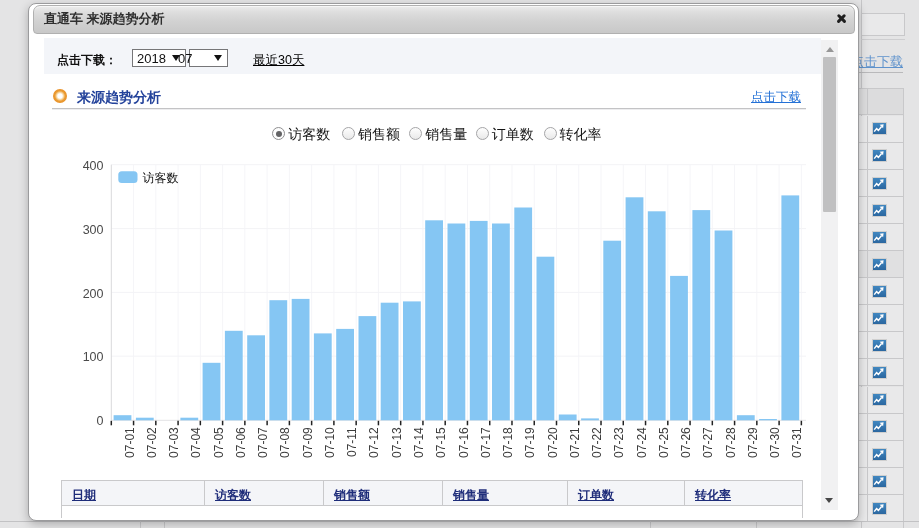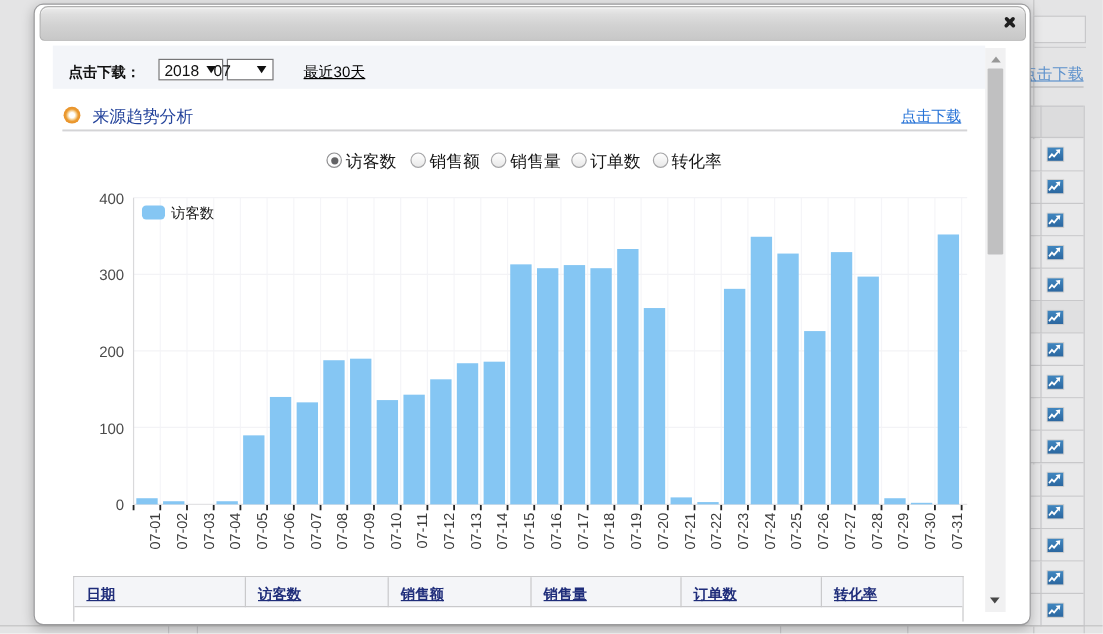--- a/index.html
+++ b/index.html
@@ -238,36 +238,37 @@
   <div class="abs" style="left:164px;top:521px;width:1px;height:7px;background:#c8c8ca;"></div>
   <div class="abs" style="left:650px;top:521px;width:1px;height:7px;background:#c8c8ca;"></div>
   <div class="abs" style="left:756px;top:521px;width:1px;height:7px;background:#c8c8ca;"></div>
 </div>
 
 <div class="abs" style="left:28px;top:3px;width:831px;height:518px;z-index:10;background:#fff;border:1px solid #9b9b9d;border-radius:8px;box-shadow:0 3px 10px rgba(0,0,0,0.25);">
   <div style="position:absolute;left:3.5px;top:0.5px;right:3.5px;height:29px;border:1px solid #b0b0b0;border-radius:7px 7px 4px 4px;background:linear-gradient(#ededed 0%,#dedede 22%,#d2d2d2 55%,#c8c8c8 100%);box-shadow:inset 0 1px 0 rgba(255,255,255,0.55);"></div>
 </div>
 
 <div id="content" class="abs" style="left:0;top:0;width:919px;height:528px;z-index:20;">
+  <div class="abs" style="left:44px;top:10px;font-size:13px;font-weight:bold;color:#2f2f2f;line-height:18px;">直通车 来源趋势分析</div>
 
   <div class="abs" style="left:835.8px;top:17.1px;width:11px;height:3.4px;background:#1f1f1f;border-radius:1.6px;transform:rotate(45deg);"></div>
   <div class="abs" style="left:835.8px;top:17.1px;width:11px;height:3.4px;background:#1f1f1f;border-radius:1.6px;transform:rotate(-45deg);"></div>
 
   <div class="abs" style="left:44px;top:38px;width:777px;height:36px;background:#f3f5f9;"></div>
   <div class="abs" style="left:57px;top:51.5px;font-size:12px;font-weight:bold;color:#111;">点击下载：</div>
   <div class="abs" style="left:132px;top:49px;width:54px;height:18px;background:#fff;border:1px solid #767678;"></div>
   <div class="abs" style="left:137px;top:51px;font-size:13px;color:#111;">2018</div>
   <div class="abs" style="left:172px;top:55px;width:0;height:0;border-left:4.5px solid transparent;border-right:4.5px solid transparent;border-top:6px solid #111;"></div>
   <div class="abs" style="left:189px;top:49px;width:39px;height:18px;background:#fff;border:1px solid #767678;"></div>
   <div class="abs" style="left:178px;top:51px;font-size:13px;color:#111;">07</div>
   <div class="abs" style="left:214px;top:55px;width:0;height:0;border-left:4.5px solid transparent;border-right:4.5px solid transparent;border-top:6px solid #111;"></div>
   <div class="abs" style="left:253px;top:51.5px;font-size:12.5px;color:#000000;text-decoration:underline;">最近30天</div>
 
   <div class="abs" style="left:53px;top:89px;width:14px;height:14px;border-radius:50%;background:radial-gradient(circle at 50% 50%, #ffffff 0 22%, #f8ddae 34%, #eb9c33 52%, #e78a20 82%, rgba(231,138,32,0) 94%);"></div>
-  <div class="abs" style="left:77px;top:89px;font-size:14px;font-weight:normal;color:#24439b;">来源趋势分析</div>
+  <div class="abs" style="left:77px;top:89px;font-size:14px;font-weight:bold;color:#24439b;">来源趋势分析</div>
   <div class="abs" style="left:751px;top:89px;font-size:12.5px;color:#2471d6;text-decoration:underline;">点击下载</div>
   <div class="abs" style="left:52px;top:107.5px;width:754px;height:1px;background:#c3c3c5;"></div>
     <div class="abs" style="left:52px;top:108.5px;width:754px;height:1px;background:#ededef;"></div>
 
   <div id="radios">
       <div class="abs" style="left:272.2px;top:127px;width:13px;height:13px;border-radius:50%;border:1px solid #8f8f91;background:#fdfdfd;"></div>
       <div class="abs" style="left:275.7px;top:130.5px;width:6px;height:6px;border-radius:50%;background:#636365;"></div>
       <div class="abs" style="left:288.2px;top:126px;font-size:14px;color:#141414;">访客数</div>
       <div class="abs" style="left:341.9px;top:127px;width:13px;height:13px;border-radius:50%;border:1px solid #a5a5a7;background:linear-gradient(#fefefe,#e9e9e9);"></div>
       <div class="abs" style="left:357.9px;top:126px;font-size:14px;color:#141414;">销售额</div>

